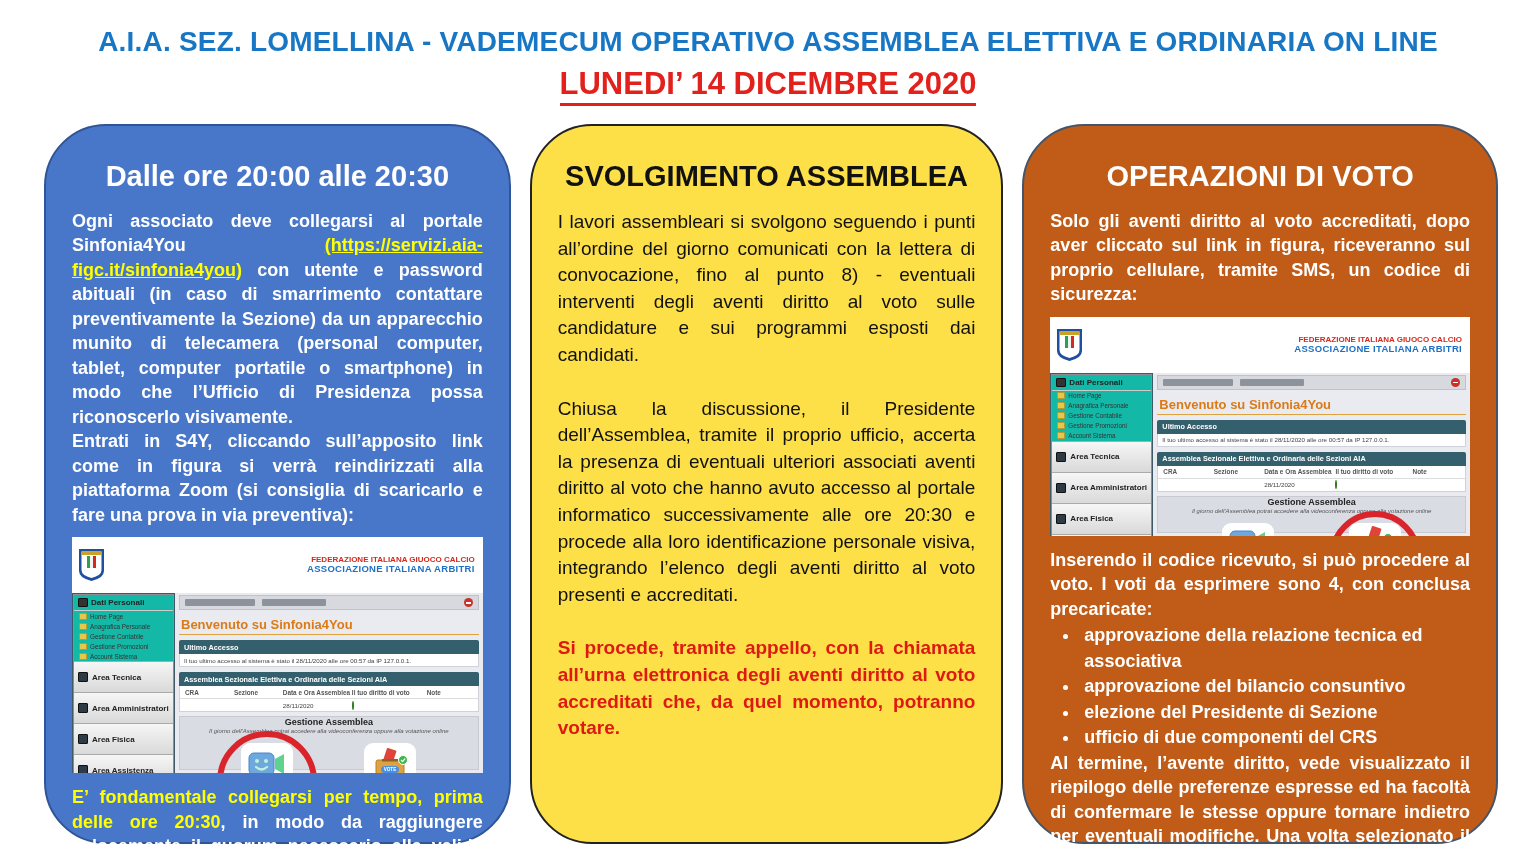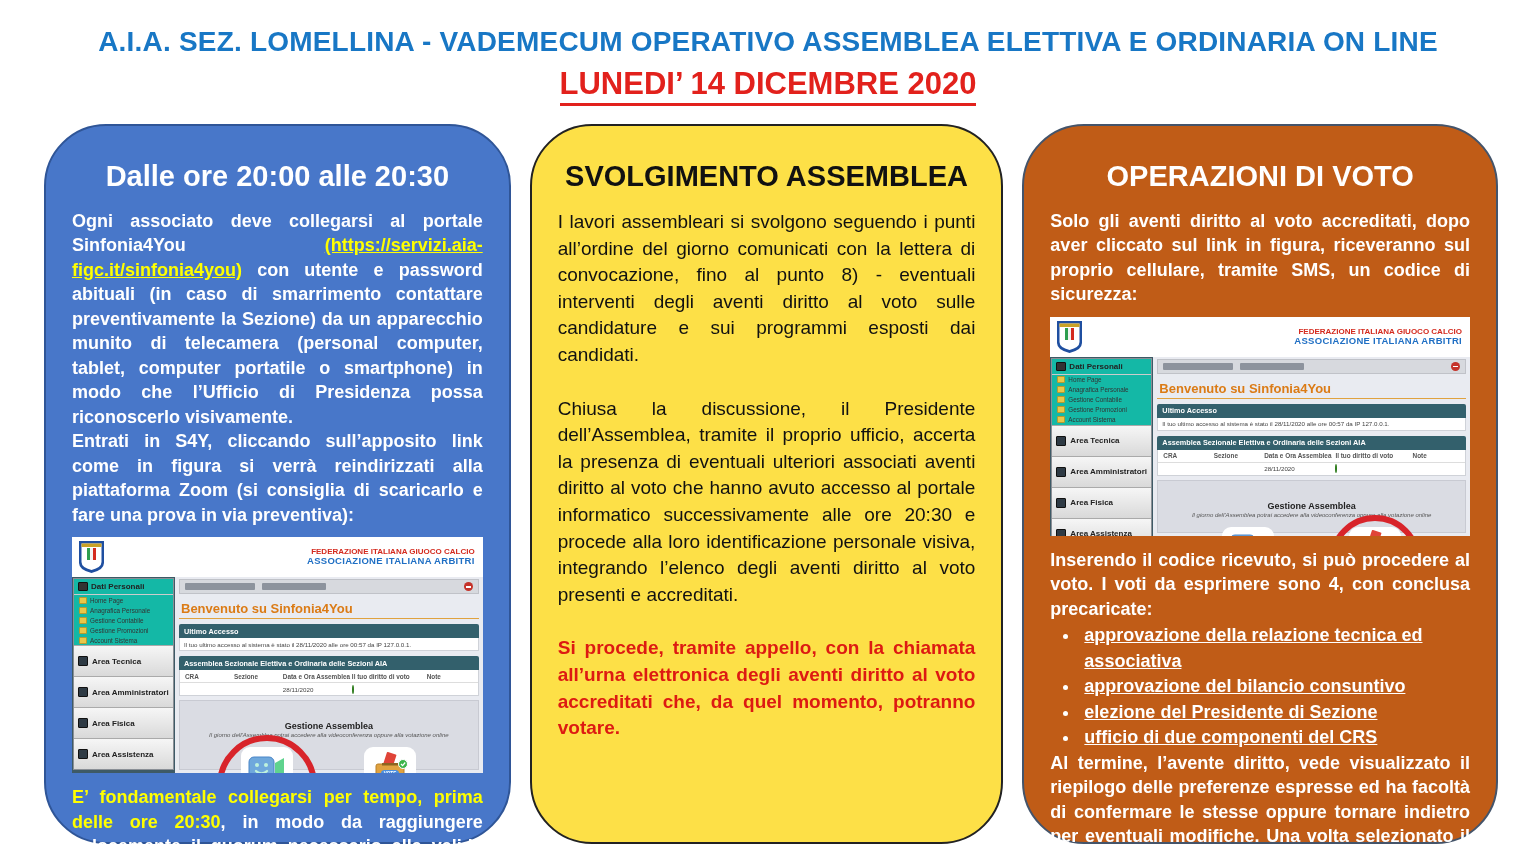--- a/index.html
+++ b/index.html
@@ -19,28 +19,28 @@
   .panel-orange{width:478px;background:#C05C17;border:2px solid #44546A;color:#fff;}
   .panel h2{text-align:center;font-size:29px;font-weight:bold;margin:12px 0 16px;}
   .panel-blue p,.panel-orange p{font-size:18px;font-weight:600;line-height:1.36;text-align:justify;margin:0;}
   .panel-yellow p{font-size:19px;font-weight:400;line-height:1.4;text-align:justify;margin:0 0 27px;}
   .panel-yellow p.red{color:#DD1A12;font-weight:bold;margin-bottom:0;}
   .yellow-link{color:#FFFF00;text-decoration:underline;font-weight:700;}
   .hl-yellow{color:#FFFF00;font-weight:700;}
   .panel-blue .after-shot{margin-top:12px;}
   .panel-orange .after-shot{margin-top:12px;}
   .panel-orange ul{margin:2px 0 0;padding-left:30px;font-size:18px;font-weight:600;line-height:1.42;}
-  .panel-orange li{padding-left:4px;text-decoration:underline;}
+  .panel-orange li{padding-left:4px;}
 
   
   .portal-slot{margin:10px 0 0;}
   .slot-a{height:236px;}
   .slot-b{height:219px;margin-bottom:4px;}
   .portal{background:#fff;width:100%;height:100%;position:relative;display:flex;flex-direction:column;overflow:hidden;}
-  .portal-header{height:38px;flex:0 0 38px;display:flex;justify-content:space-between;align-items:center;padding:1px 6px;background:#fff;}
+  .portal-header{height:38px;flex:0 0 38px;display:flex;justify-content:space-between;align-items:center;padding:9px 6px;background:#fff;}
   .fed-text{text-align:right;line-height:1.15;padding-right:2px;}
   .fed1{color:#D42A1E;font-size:8px;font-weight:bold;}
   .fed2{color:#1F6FC4;font-size:9.5px;font-weight:bold;letter-spacing:.3px;}
   .portal-body{flex:1;display:flex;min-height:0;}
   .portal-sidebar{width:103px;flex:0 0 103px;background:#3E5A66;display:flex;flex-direction:column;}
   .sb-panel{background:#14b8a6;border:1px solid #8a8f96;margin:1px;}
   .sb-head{font-size:8px;font-weight:bold;color:#222;padding:3px 4px;display:flex;gap:3px;align-items:center;border-bottom:1px solid #ccc;}
   .sb-sub{font-size:6.3px;color:#333;padding:1.5px 3px 1.5px 5px;display:flex;gap:3px;align-items:center;}
   .sb-sec{font-size:8px;font-weight:bold;color:#222;background:linear-gradient(#f6f6f6,#d9d9d9);border-top:1px solid #aaa;padding:10px 4px;display:flex;gap:4px;align-items:center;}
   .ico-pc{width:8px;height:7px;background:#333;border:1px solid #111;border-radius:1px;flex:0 0 auto;}
@@ -54,21 +54,21 @@
   .close-btn::after{content:"";position:absolute;left:2px;top:4px;width:5px;height:1.5px;background:#fff;}
   .pm-welcome{color:#DB7B16;font-weight:bold;font-size:13px;padding:5px 2px 2px;border-bottom:1.5px solid #E0A23F;margin-bottom:5px;}
   .pm-bar{background:#33606C;color:#fff;font-size:7.3px;font-weight:bold;padding:2.5px 5px;border-radius:2px 2px 0 0;}
   .pm-access{background:#fff;font-size:6.2px;color:#444;padding:2.5px 4px;border:1px solid #cfd2d8;border-top:none;margin-bottom:5px;}
   .pm-table{background:#fff;border:1px solid #cfd2d8;border-top:none;}
   .tr{display:flex;padding:2.5px 5px;align-items:center;}
   .tr.head{font-size:6.4px;font-weight:bold;color:#555;border-bottom:1px solid #ddd;}
   .tr.row{font-size:6.2px;color:#444;}
   .c1{width:17%;}.c2{width:17%;}.c3{width:24%;}.c4{width:26%;}.c5{width:16%;}
   .dot-green{width:7px;height:7px;border-radius:50%;background:radial-gradient(circle at 35% 30%,#9FE06A,#4BA32E);border:1px solid #2F7D1E;}
-  .pm-gestione{background:#DADCE3;border:1px solid #c8cad2;margin:4px 0 3px;flex:1;text-align:center;padding-top:20px;min-height:0;}
+  .pm-gestione{background:#DADCE3;border:1px solid #c8cad2;margin:4px 0 3px;flex:1;text-align:center;padding-top:0;min-height:0;}
   .g-title{font-size:9px;font-weight:bold;color:#222;}
   .g-sub{font-size:6px;font-style:italic;color:#555;margin-top:1px;}
   .g-icons{display:flex;justify-content:space-around;margin-top:9px;padding:0 26px;}
   .g-item{position:relative;text-align:center;width:110px;}
   .tile{width:52px;height:42px;background:#fff;border-radius:9px;display:flex;align-items:center;justify-content:center;margin:0 auto;}
   .ring{display:none;position:absolute;left:50%;top:38px;transform:translate(-50%,-50%);width:88px;height:88px;border:6px solid #D8242A;border-radius:50%;pointer-events:none;}
   .portal.ring-video .g-item-video .ring{display:block;}
   .portal.ring-vote .g-item-vote .ring{display:block;}
 
   

